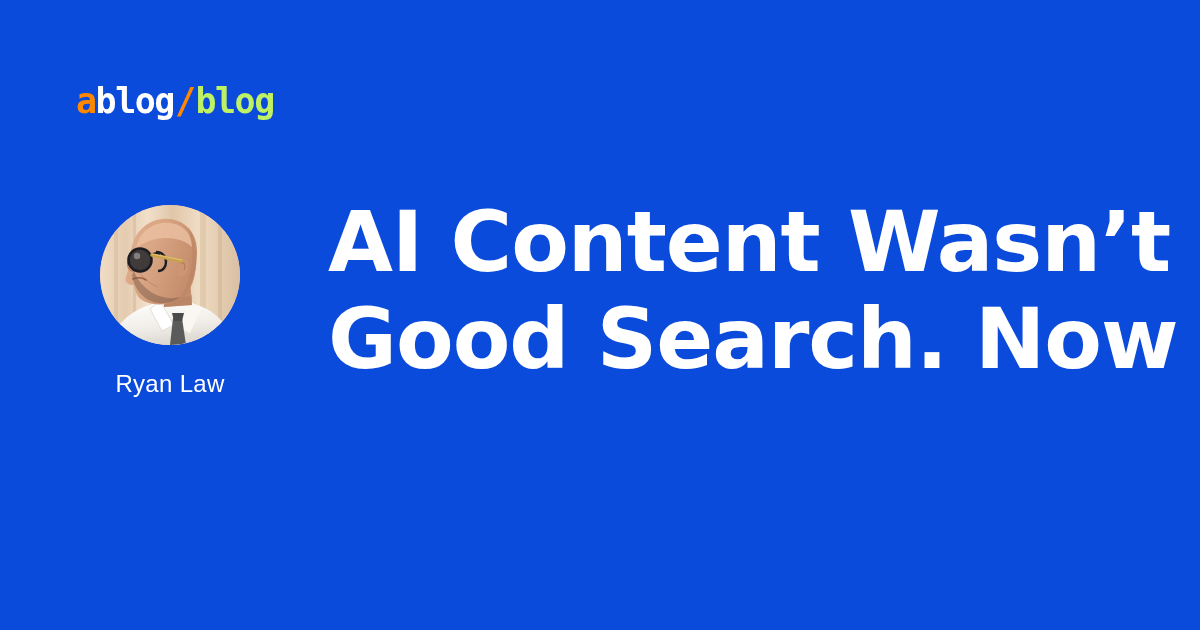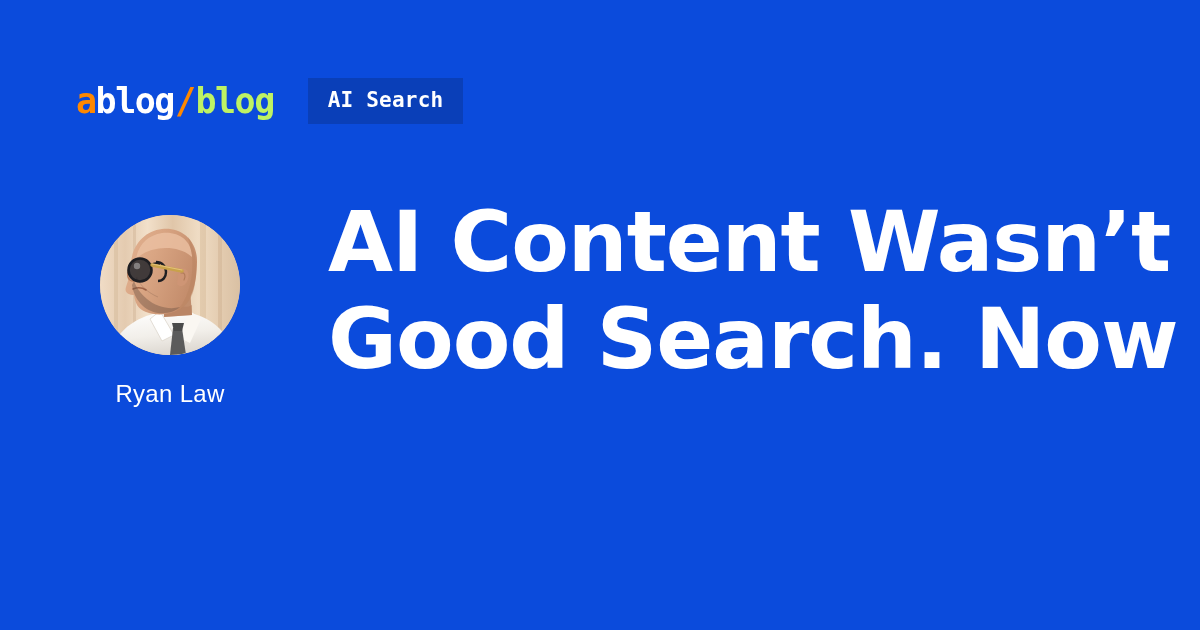--- a/index.html
+++ b/index.html
@@ -57,21 +57,21 @@
     letter-spacing: 0.2px;
     line-height: 1;
     padding: 12px 20px 13px 20px;
     white-space: nowrap;
   }
 
   
   .author {
     position: absolute;
     left: 100px;
-    top: 215px;
+    top: 205px;
     width: 140px;
     display: flex;
     flex-direction: column;
     align-items: center;
   }
 
   .avatar {
     width: 140px;
     height: 140px;
     border-radius: 50%;
@@ -117,21 +117,20 @@
 
   <div class="header">
 
     <div class="logo">
       <span class="logo-a">a</span>
         <span class="logo-hrefs">blog</span>
         <span class="logo-slash">/</span>
         <span class="logo-blog">blog</span>
     </div>
 
-    <div class="badge">AI Search</div>
 
   </div>
 
   <div class="author">
 
     <div class="avatar">
       <svg viewBox="0 0 140 140" xmlns="http://www.w3.org/2000/svg">
         <defs>
           <clipPath id="circleClip">
               <circle cx="70" cy="70" r="70"></circle>

